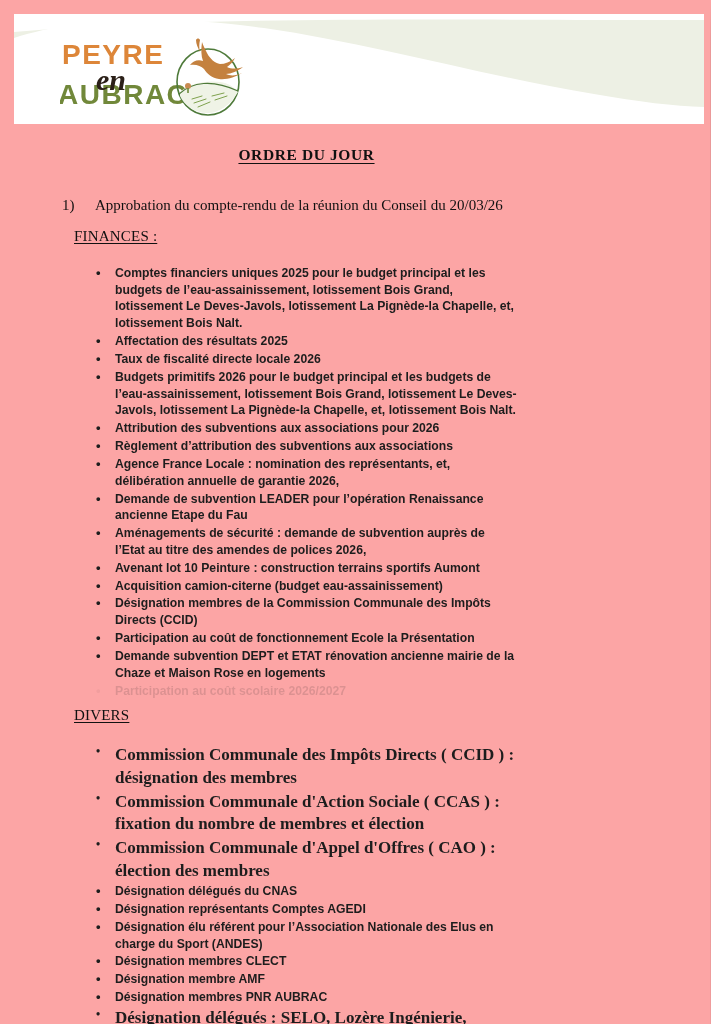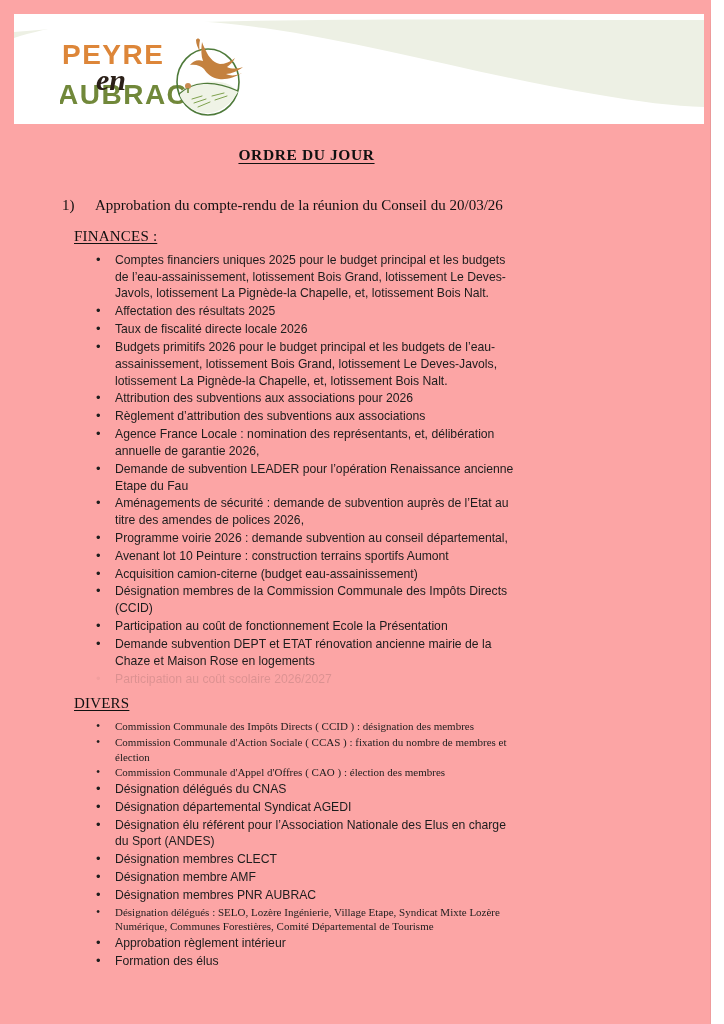--- a/index.html
+++ b/index.html
@@ -112,22 +112,23 @@
     margin: 13px 0 0 0;
     padding-left: 74px;
     letter-spacing: 0.2px;
   }
   .section-head.divers {
     margin-top: 8px;
   }
 
   ul.bullets {
     list-style: none;
-    margin: 7px 0 0 0;
+    margin: 20px 0 0 0;
     padding: 0;
+    font-weight: bold;
   }
   ul.bullets li {
     position: relative;
     padding-left: 115px;
     padding-right: 78px;
     margin: 0 0 0 0;
     font-size: 12.2px;
     line-height: 1.38;
     color: #1d1d1d;
     text-align: left;
@@ -138,21 +139,21 @@
     position: absolute;
     left: 96px;
     top: -1px;
     font-size: 13px;
     color: #1d1d1d;
   }
 
   
   ul.bullets li.serif {
     font-family: "Liberation Serif", serif;
-    font-size: 11px;
+    font-size: 17px;
     line-height: 1.33;
   }
   ul.bullets li.serif::before {
     font-size: 12px;
     top: 0px;
   }
 
   
   li.ghost {
     opacity: 0.14;
@@ -222,36 +223,35 @@
     <ul class="bullets" id="finances-list">
         <li>Comptes financiers uniques 2025 pour le budget principal et les budgets de l’eau-assainissement, lotissement Bois Grand, lotissement Le Deves-Javols, lotissement La Pignède-la Chapelle, et, lotissement Bois Nalt.</li>
         <li>Affectation des résultats 2025</li>
         <li>Taux de fiscalité directe locale 2026</li>
         <li>Budgets primitifs 2026 pour le budget principal et les budgets de l’eau-assainissement, lotissement Bois Grand, lotissement Le Deves-Javols, lotissement La Pignède-la Chapelle, et, lotissement Bois Nalt.</li>
         <li>Attribution des subventions aux associations pour 2026</li>
         <li>Règlement d’attribution des subventions aux associations</li>
         <li>Agence France Locale : nomination des représentants, et, délibération annuelle de garantie 2026,</li>
         <li>Demande de subvention LEADER pour l’opération Renaissance ancienne Etape du Fau</li>
         <li>Aménagements de sécurité : demande de subvention auprès de l’Etat au titre des amendes de polices 2026,</li>
-        <li>Programme voirie 2026 : demande subvention au conseil départemental,</li>
         <li>Avenant lot 10 Peinture : construction terrains sportifs Aumont</li>
         <li>Acquisition camion-citerne (budget eau-assainissement)</li>
         <li>Désignation membres de la Commission Communale des Impôts Directs (CCID)</li>
         <li>Participation au coût de fonctionnement Ecole la Présentation</li>
         <li>Demande subvention DEPT et ETAT rénovation ancienne mairie de la Chaze et Maison Rose en logements</li>
         <li class="ghost">Participation au coût scolaire 2026/2027</li>
       </ul>
 
     <div class="section-head divers">DIVERS</div>
     <ul class="bullets" id="divers-list">
         <li class="serif">Commission Communale des Impôts Directs ( CCID ) : désignation des membres</li>
         <li class="serif">Commission Communale d'Action Sociale ( CCAS ) :  fixation du nombre de membres et élection</li>
         <li class="serif">Commission Communale d'Appel d'Offres ( CAO ) : élection des membres</li>
         <li>Désignation délégués du CNAS</li>
-        <li>Désignation départemental Syndicat AGEDI</li>
+        <li>Désignation représentants Comptes AGEDI</li>
         <li>Désignation élu référent pour l’Association Nationale des Elus en charge du Sport (ANDES)</li>
         <li>Désignation membres CLECT</li>
         <li>Désignation membre AMF</li>
         <li>Désignation membres PNR AUBRAC</li>
         <li class="serif">Désignation délégués : SELO, Lozère Ingénierie, Village Etape, Syndicat Mixte Lozère Numérique, Communes Forestières, Comité Départemental de Tourisme</li>
         <li>Approbation règlement intérieur</li>
         <li>Formation des élus</li>
       </ul>
 
   </div>

